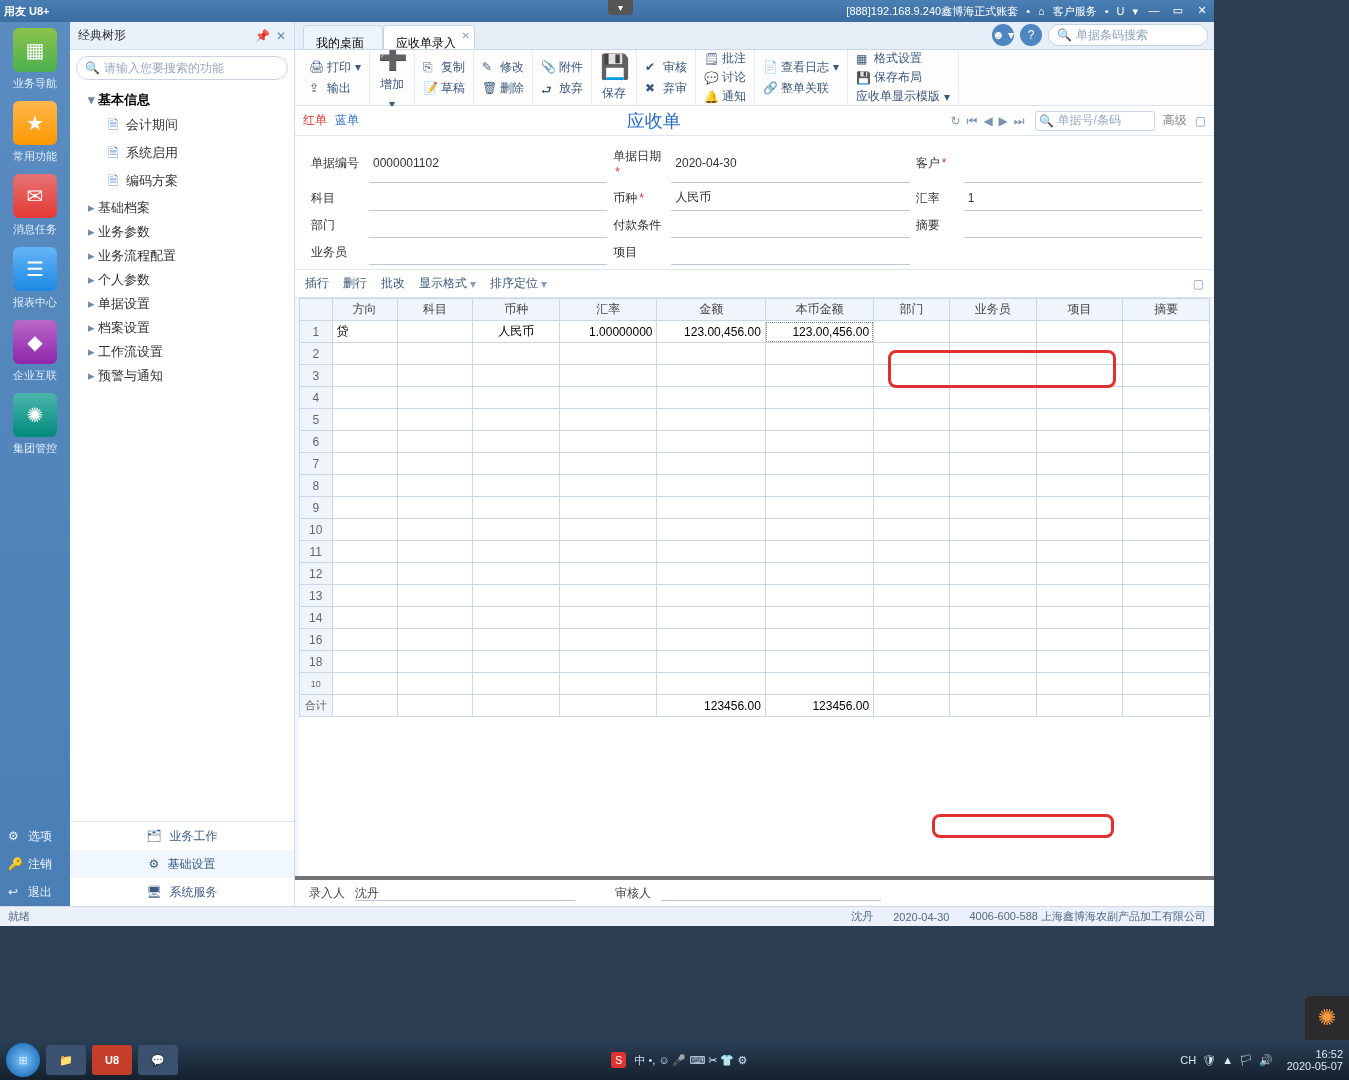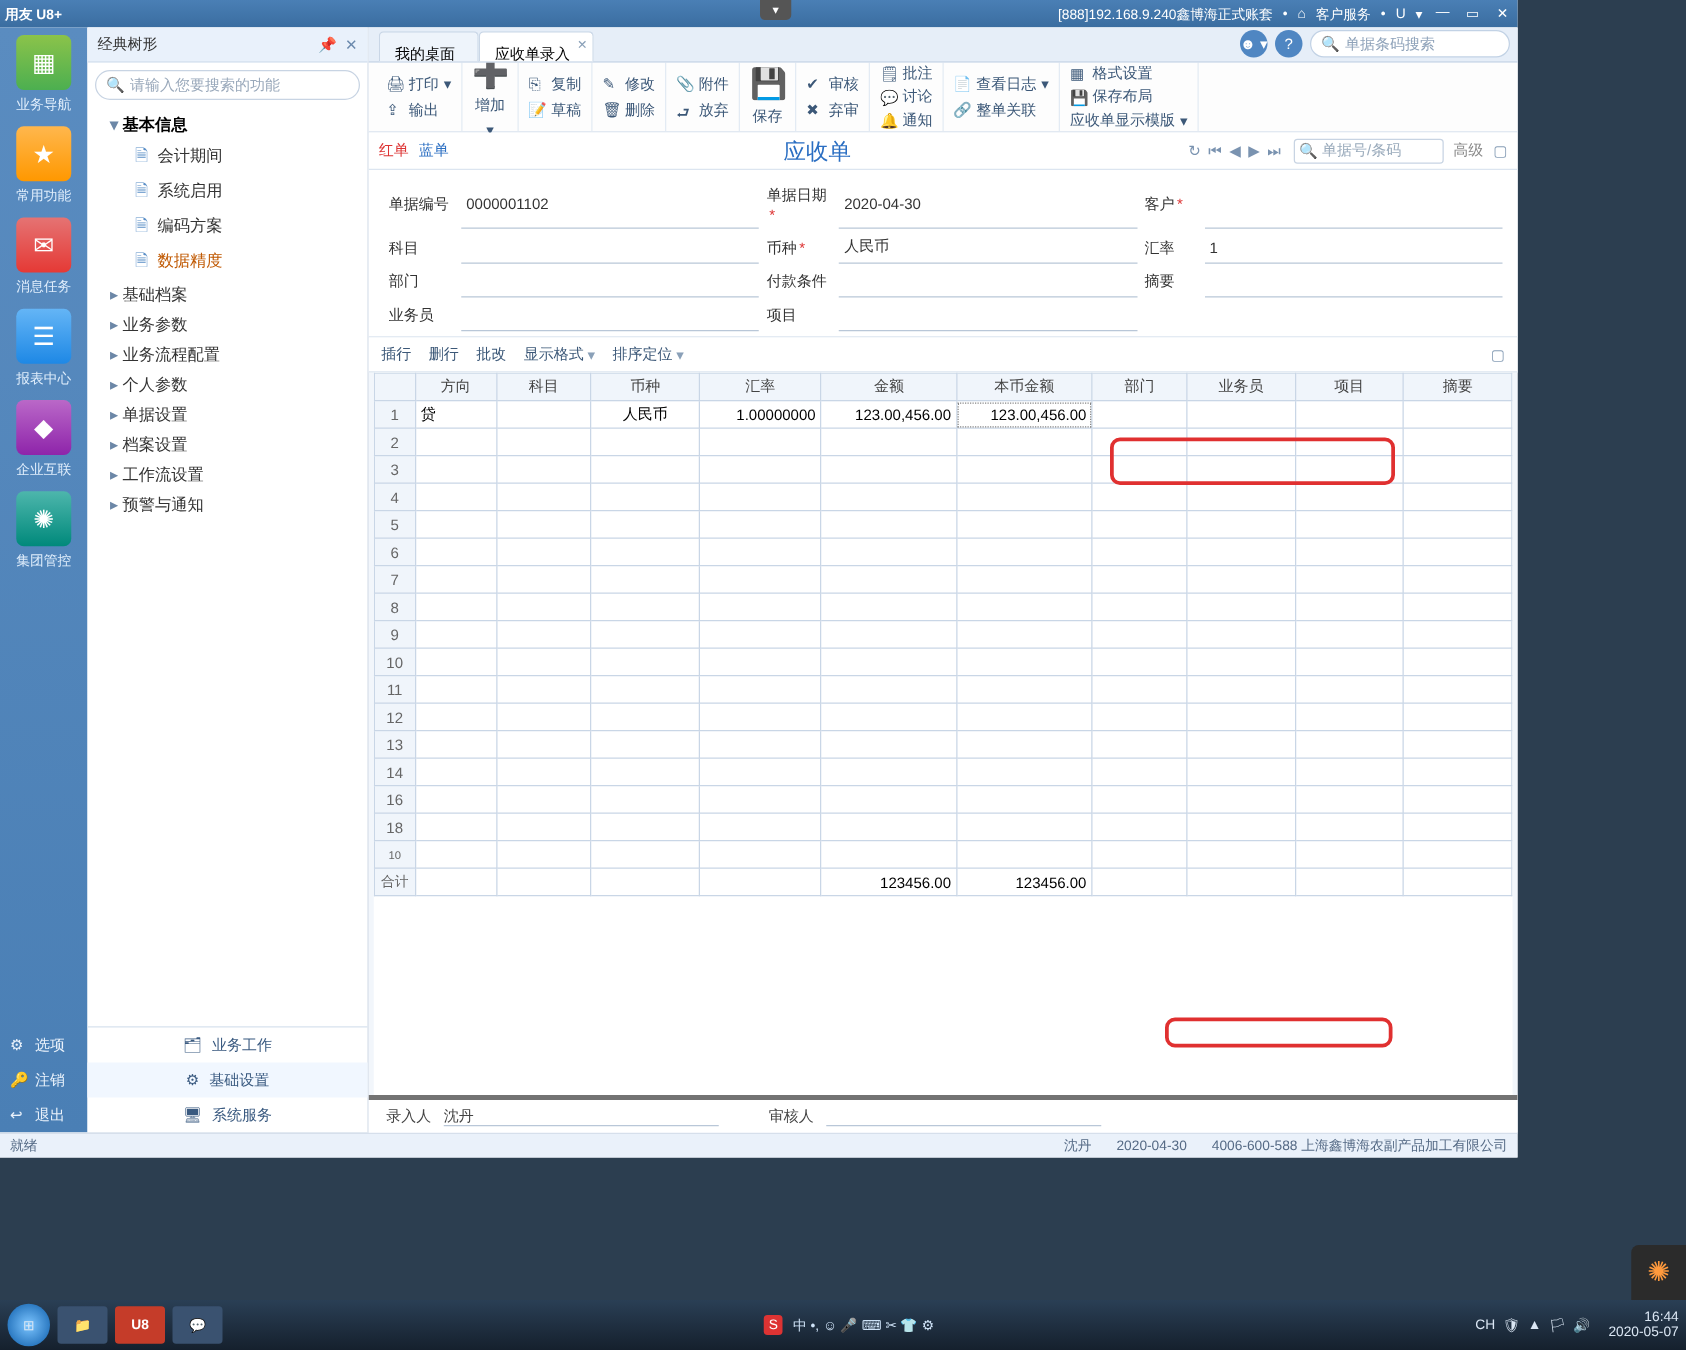--- a/index.html
+++ b/index.html
@@ -158,21 +158,20 @@
         <div class="sbox">
           <span>🔍</span>
           <span style="margin-left:4px">请输入您要搜索的功能</span>
         </div>
       </div>
       <div class="tree">
         <div class="node rootn"><span class="tw">▾</span><span>基本信息</span></div>
         <div class="node lv2"><span class="fi">🗎</span><span>会计期间</span></div>
         <div class="node lv2"><span class="fi">🗎</span><span>系统启用</span></div>
         <div class="node lv2"><span class="fi">🗎</span><span>编码方案</span></div>
-        <div class="node lv2 sel"><span class="fi">🗎</span><span>数据精度</span></div>
         <div class="node"><span class="tw">▸</span><span>基础档案</span></div>
         <div class="node"><span class="tw">▸</span><span>业务参数</span></div>
         <div class="node"><span class="tw">▸</span><span>业务流程配置</span></div>
         <div class="node"><span class="tw">▸</span><span>个人参数</span></div>
         <div class="node"><span class="tw">▸</span><span>单据设置</span></div>
         <div class="node"><span class="tw">▸</span><span>档案设置</span></div>
         <div class="node"><span class="tw">▸</span><span>工作流设置</span></div>
         <div class="node"><span class="tw">▸</span><span>预警与通知</span></div>
       </div>
       <div class="tree-bottom">
@@ -681,17 +680,17 @@
     <span>中 •, ☺ 🎤 ⌨ ✂ 👕 ⚙</span>
   </div>
   <div class="tray-icons">
     <span>CH</span>
     <span>🛡</span>
     <span>▲</span>
     <span>🏳</span>
     <span>🔊</span>
   </div>
   <div class="tray">
-    <span>16:44</span>
+    <span>16:52</span>
     <span>2020-05-07</span>
   </div>
 </div>
 </div>
 
 </body></html>

